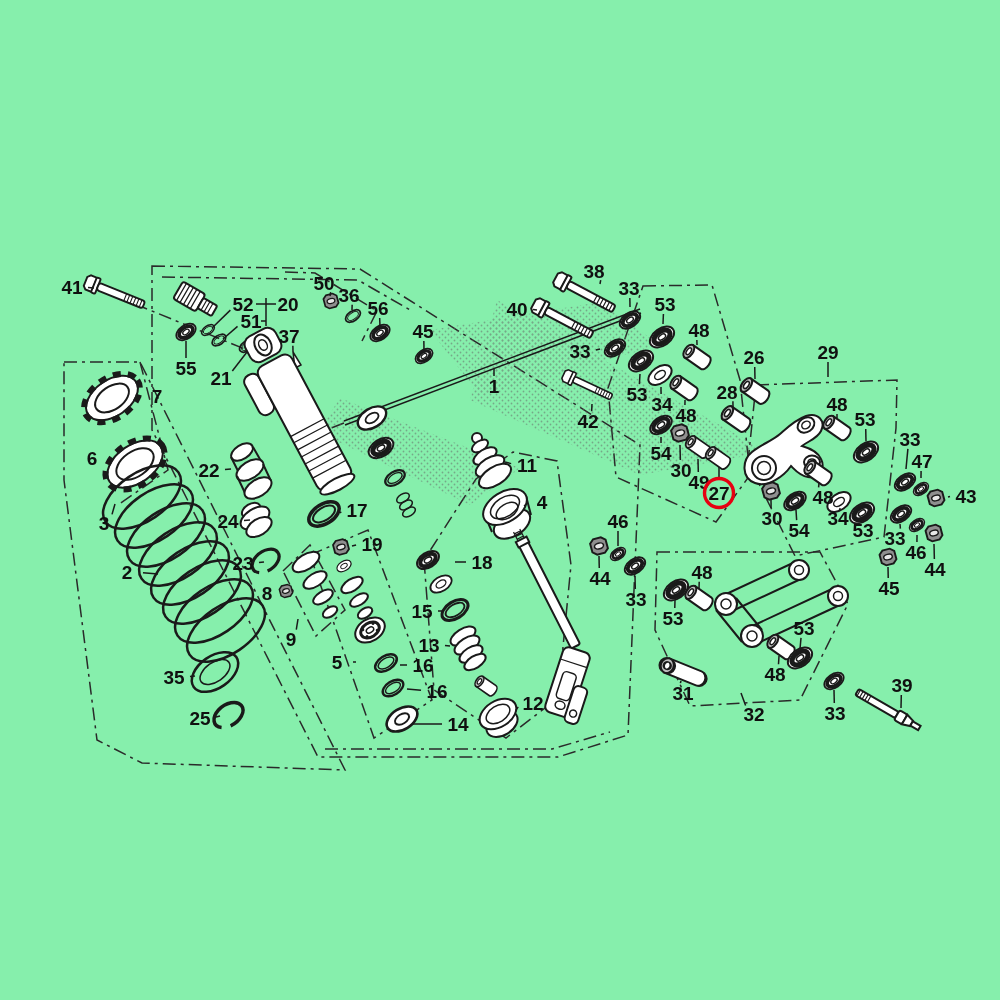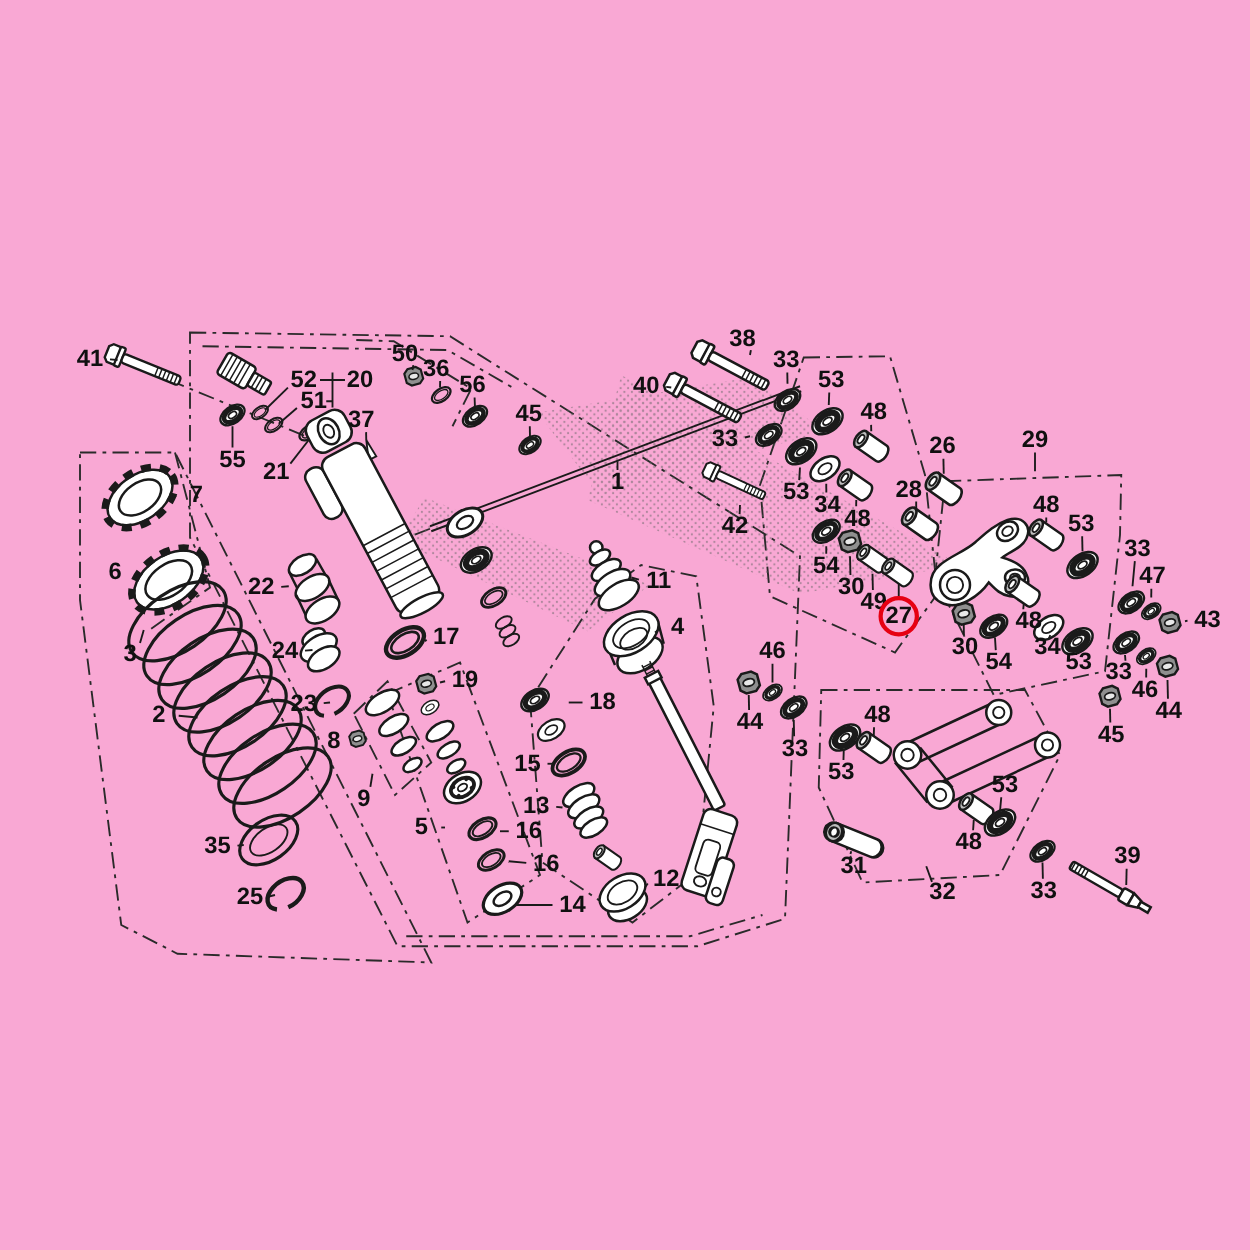--- a/index.html
+++ b/index.html
@@ -1,16 +1,16 @@
 <!DOCTYPE html>
 <html><head>
 <meta charset="utf-8">
 <style>
   html,body{margin:0;padding:0;background:#fff}
-  .stage{position:relative;width:1000px;height:1000px;background:#f9a8d4;overflow:hidden}
+  .stage{position:relative;width:1000px;height:1000px;background:#86efac;overflow:hidden}
   svg{position:absolute;left:0;top:0}
   .s12{stroke:#1a1a1a;stroke-width:1.2;fill:none}
   .s15{stroke:#1a1a1a;stroke-width:1.5}
   .s2{stroke:#1a1a1a;stroke-width:2;}
   .s25{stroke:#1a1a1a;stroke-width:2.5;fill:none}
   .wf{fill:#ffffff}
   .nf{fill:none}
   .dash{stroke:#2a2a2a;stroke-width:1.5;fill:none;stroke-dasharray:13 5 3 5}
   .leader{stroke:#1a1a1a;stroke-width:1.5}
   .lbl{font-family:"Liberation Sans",sans-serif;font-weight:bold;font-size:19px;fill:#101010}

